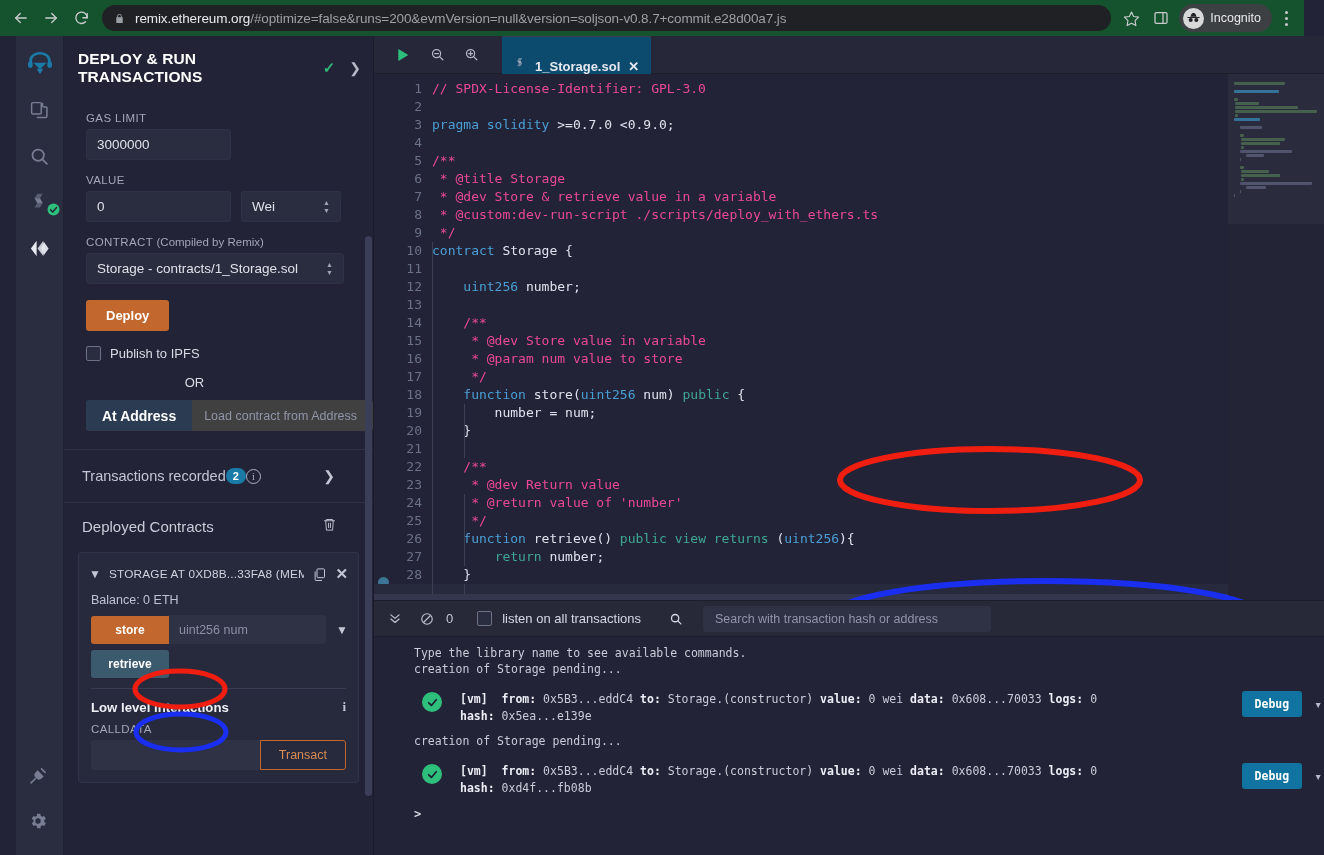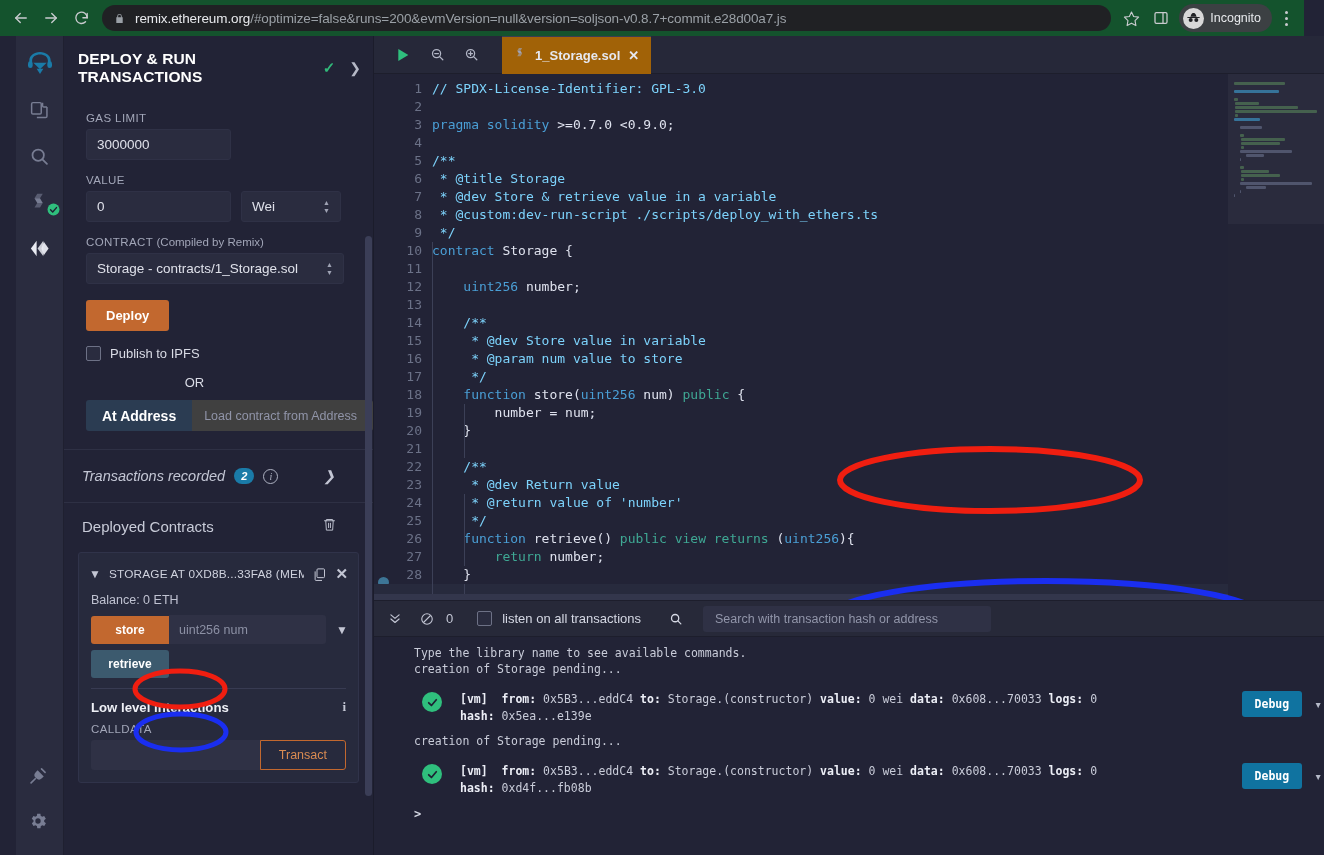--- a/index.html
+++ b/index.html
@@ -184,22 +184,20 @@
     flex: 1;
     color: #9094a8; font-size: 12.5px;
     display: flex; align-items: center;
     padding-left: 12px;
     width: 180px;
   }
   .panel-divider { height: 1px; background: #2e3044; margin-top: 18px; }
   #transactions-row {
     display: flex; align-items: center;
     padding: 18px 14px 18px 18px;
-    gap: 9px;
-    font-style: italic;
   }
   #transactions-label { font-size: 14.5px; color: #c3c6d4; }
   #tx-badge {
     background: #1a7ba8; color: #fff;
     font-size: 11px; font-weight: 700;
     border-radius: 9px; padding: 2px 7px;
   }
   #tx-info {
     width: 15px; height: 15px; border-radius: 50%;
     border: 1.2px solid #aeb2c2; color: #aeb2c2;
@@ -306,22 +304,22 @@
     padding-left: 12px;
     flex-shrink: 0;
     border-bottom: 1px solid #1d1e2c;
   }
   .tb-icon {
     width: 34px; height: 34px;
     display: flex; align-items: center; justify-content: center;
   }
   #tab-storage {
     height: 38px;
-    background: #a16207;
-    display: flex; align-items: center; gap: 8px;
+    background: #0c4a6e;
+    display: flex; align-items: flex-end; gap: 8px;
     padding: 0 12px 0 12px;
     margin-left: 14px;
     border-top: 1px solid #3a3d54;
   }
   #tab-name { font-size: 13px; color: #e6e8f0; font-weight: 700; }
   #tab-close { color: #e6e8f0; font-size: 13px; font-weight: 700; }
 
   
   #editor-wrap {
     flex: 1; position: relative; overflow: hidden;
@@ -366,21 +364,21 @@
     width: 1px; height: 72px; background: #3c4057;
   }
   .ind-guide4 {
     position: absolute; left: 32px; top: 504px;
     width: 1px; height: 54px; background: #3c4057;
   }
   #cur-line-hl {
     position: absolute; left: -58px; right: 0; top: 504px; height: 18px;
     background: #272a3d;
   }
-  .c-com { color: #7dd3fc; }
+  .c-com { color: #ec4899; }
   .c-kw  { color: #4a9fd6; }
   .c-kw2 { color: #3fa894; }
   .c-type{ color: #4a9fd6; }
   .c-txt { color: #dfe2ee; }
   .c-num { color: #dfe2ee; }
 
   #minimap {
     position: absolute; right: 0; top: 0;
     width: 112px; height: 100%;
     background: #232436;

